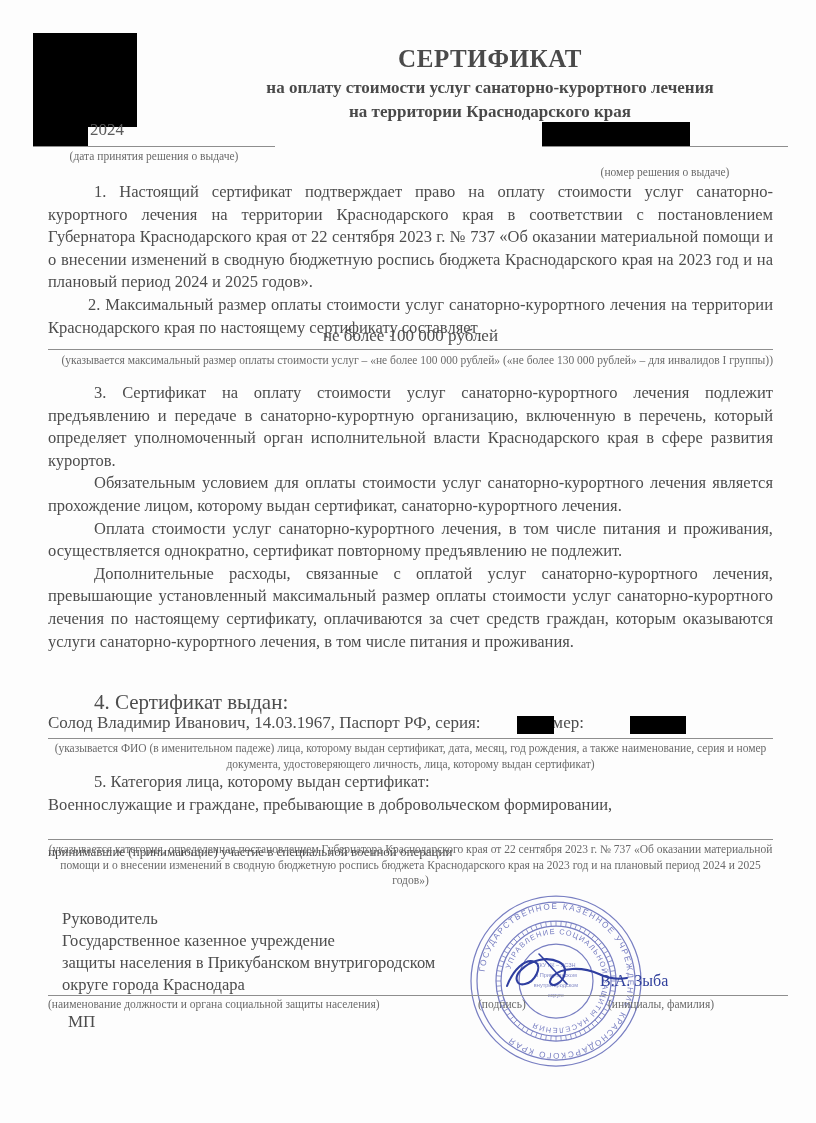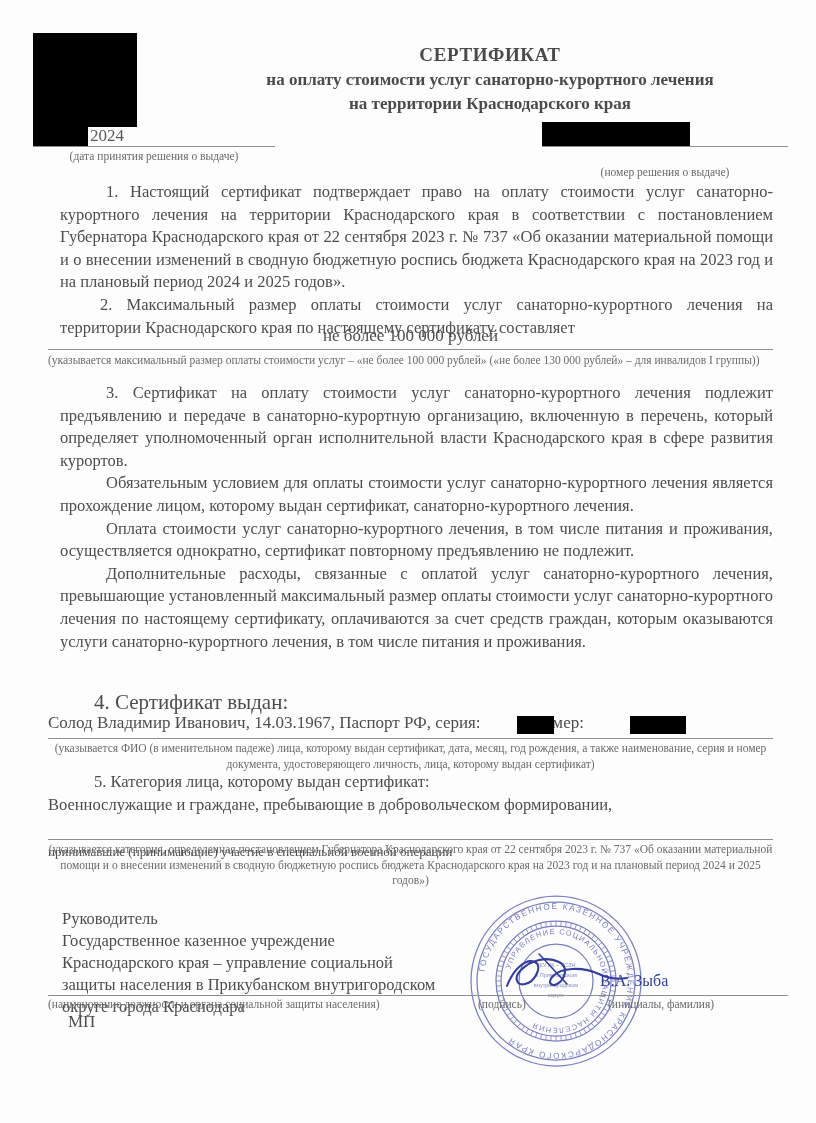--- a/index.html
+++ b/index.html
@@ -20,21 +20,21 @@
   }
   
   .title-block {
     position: absolute;
     left: 200px;
     top: 42px;
     width: 580px;
     text-align: center;
   }
   .title-main {
-    font-size: 19px;
+    font-size: 25px;
     font-weight: bold;
     letter-spacing: 0.6px;
     color: #4a4a4a;
     line-height: 1.35;
   }
   .title-sub {
     font-size: 17px;
     font-weight: bold;
     color: #4a4a4a;
     line-height: 1.45;
@@ -46,21 +46,21 @@
   }
   #redact-header-big  { left: 33px;  top: 33px;  width: 104px; height: 94px; }
   #redact-header-tail { left: 33px;  top: 127px; width: 55px;  height: 19px; }
   #redact-number      { left: 542px; top: 122px; width: 148px; height: 24px; }
   #redact-series      { left: 517px; top: 716px; width: 37px;  height: 18px; }
   #redact-passnum     { left: 630px; top: 716px; width: 56px;  height: 18px; }
   
   .year-value {
     position: absolute;
     left: 90px;
-    top: 126px;
+    top: 120px;
     font-size: 17px;
     color: #5a5a5a;
   }
   .rule {
     position: absolute;
     border-bottom: 1px solid #8e8e8e;
   }
   #rule-date   { left: 33px;  top: 146px; width: 242px; }
   #rule-number { left: 542px; top: 146px; width: 246px; }
   .caption {
@@ -73,21 +73,21 @@
   #caption-date   { left: 33px;  top: 149px; width: 242px; }
   #caption-number { left: 542px; top: 165px; width: 246px; }
   
   .body-area {
     position: absolute;
     left: 48px;
     top: 181px;
     width: 725px;
   }
   p.para {
-    margin: 0 0 0 12px;
+    margin: 0 0 0 0;
     text-indent: 46px;
     text-align: justify;
     text-align-last: left;
     font-size: 16.5px;
     line-height: 22.6px;
     color: #4d4d4d;
   }
   p.para.tight { text-indent: 40px; }
   
   .amount-wrap {
@@ -99,21 +99,21 @@
   .amount-value {
     text-align: center;
     font-size: 17px;
     color: #4d4d4d;
     padding-bottom: 3px;
   }
   .amount-rule { border-bottom: 1px solid #8e8e8e; }
   .note {
     font-size: 11.5px;
     color: #6a6a6a;
-    text-align: left;
+    text-align: right;
     line-height: 1.45;
     padding-top: 2px;
   }
   
   .sec4-head {
     position: absolute;
     left: 48px;
     top: 690px;
     width: 725px;
     font-size: 21px;
@@ -250,21 +250,20 @@
 
   <div class="sec5-head">5. Категория лица, которому выдан сертификат:</div>
   <div class="filled-line" id="sec5-line1">Военнослужащие и граждане, пребывающие в добровольческом формировании,</div>
   <div class="filled-line" id="sec5-line2">принимавшие (принимающие) участие в специальной военной операции</div>
   <div class="rule" id="rule-sec5"></div>
   <div class="caption" id="note-sec5">(указывается категория, определенная постановлением Губернатора Краснодарского края от 22 сентября 2023 г. № 737 «Об оказании материальной помощи и о внесении изменений в сводную бюджетную роспись бюджета Краснодарского края на 2023 год и на плановый период 2024 и 2025 годов»)</div>
 
   <div class="sig-title">
     <div>Руководитель</div>
     <div>Государственное казенное учреждение</div>
-    <div>Краснодарского края – управление социальной</div>
     <div>защиты населения в Прикубанском внутригородском</div>
     <div>округе города Краснодара</div>
   </div>
 
   <svg class="stamp" viewBox="0 0 176 176">
     <g fill="none" stroke="#5b63b5" stroke-width="1.25">
       <circle cx="88" cy="88" r="85"></circle>
       <circle cx="88" cy="88" r="79"></circle>
       <circle cx="88" cy="88" r="60"></circle>
       <circle cx="88" cy="88" r="55"></circle>

